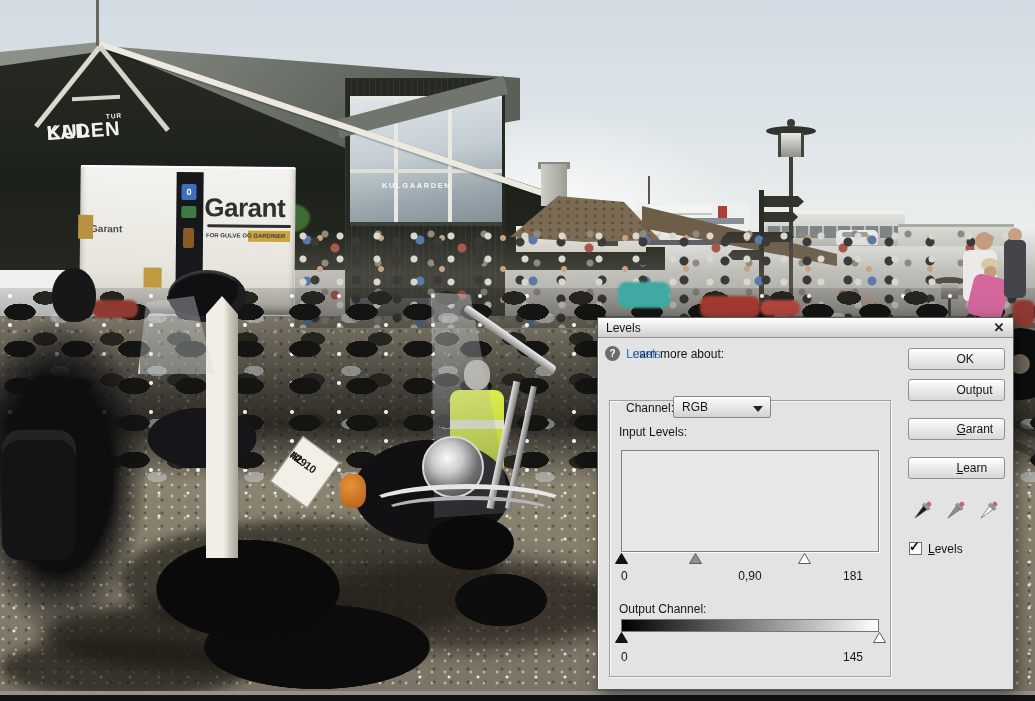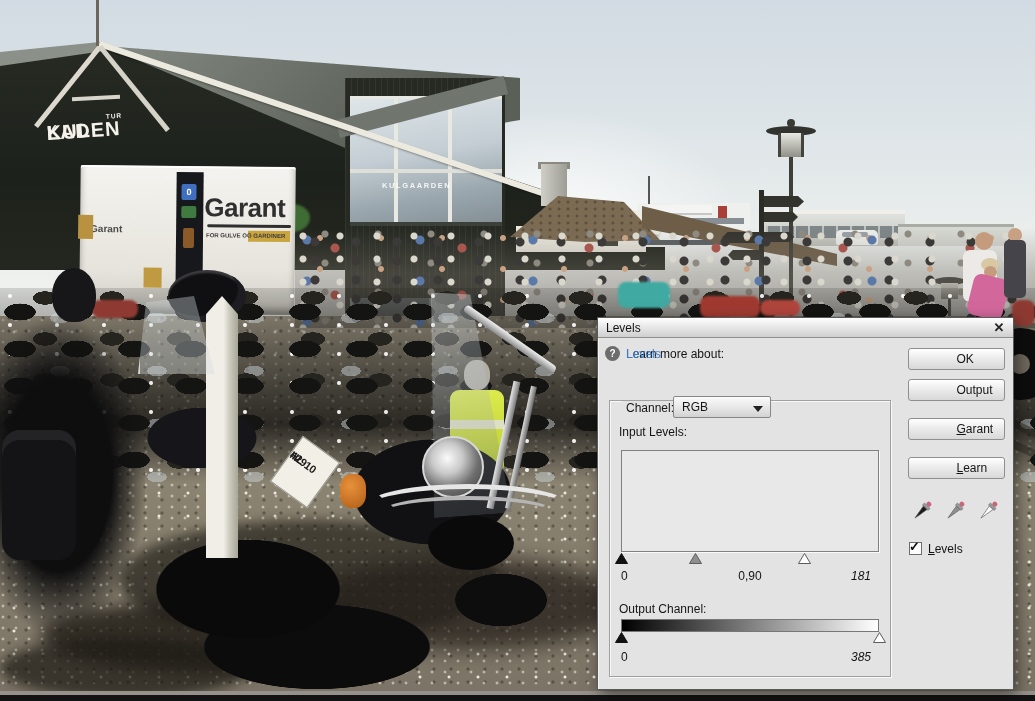--- a/index.html
+++ b/index.html
@@ -252,21 +252,21 @@
   .input-label{left:21px;top:107px;}
   .hist-frame{left:23px;top:132px;width:258px;height:102px;background:#e8e8e8;
     border:1px solid #808080;box-shadow:1px 1px 0 #fafafa;}
   .hist-bars{left:0;top:0;width:100%;height:100%;display:flex;align-items:flex-end;}
   .hist-bars .hbar{position:static;flex:1;background:#050505;}
   .slider-row{left:23px;width:258px;height:12px;}
   .in-sliders{top:235px;} .out-sliders{top:314px;}
   .tri{top:0;width:13px;height:11px;margin-left:-6.5px;cursor:pointer;}
   .num-row{left:23px;width:258px;height:14px;}
   .in-nums{top:251px;} .out-nums{top:332px;}
-  .num-l{left:0;top:0;} .num-c{left:50%;top:0;transform:translateX(-50%);} .num-r{right:8px;top:0;font-style:italic;}
+  .num-l{left:0;top:0;} .num-c{left:50%;top:0;transform:translateX(-50%);} .num-r{right:16px;top:0;}
   .output-label{left:21px;top:284px;}
   .out-bar{left:23px;top:301px;width:258px;height:13px;border:1px solid #777;
     background:linear-gradient(90deg,#000,#fff);}
 </style>
 </head>
 <body>
 
 <div id="stage">
 
   <div style="position:absolute;inset:0;">
@@ -569,16 +569,16 @@
     <div class="slider-row out-sliders">
       <svg class="tri" id="tri-out-low" viewBox="0 0 13 11" style="left: 0%;">
           <polygon points="6.5,0.5 12.5,10.5 0.5,10.5" fill="#111" stroke="#111"></polygon>
         </svg>
       <svg class="tri" id="tri-out-high" viewBox="0 0 13 11" style="left: 100%;">
           <polygon points="6.5,0.5 12.5,10.5 0.5,10.5" fill="#ffffff" stroke="#5c5c5c"></polygon>
         </svg>
     </div>
     <div class="num-row out-nums">
       <span class="num-l">0</span>
-      <span class="num-r">385</span>
+      <span class="num-r">145</span>
     </div>
   </div>
 </div>
 
 </body></html>

